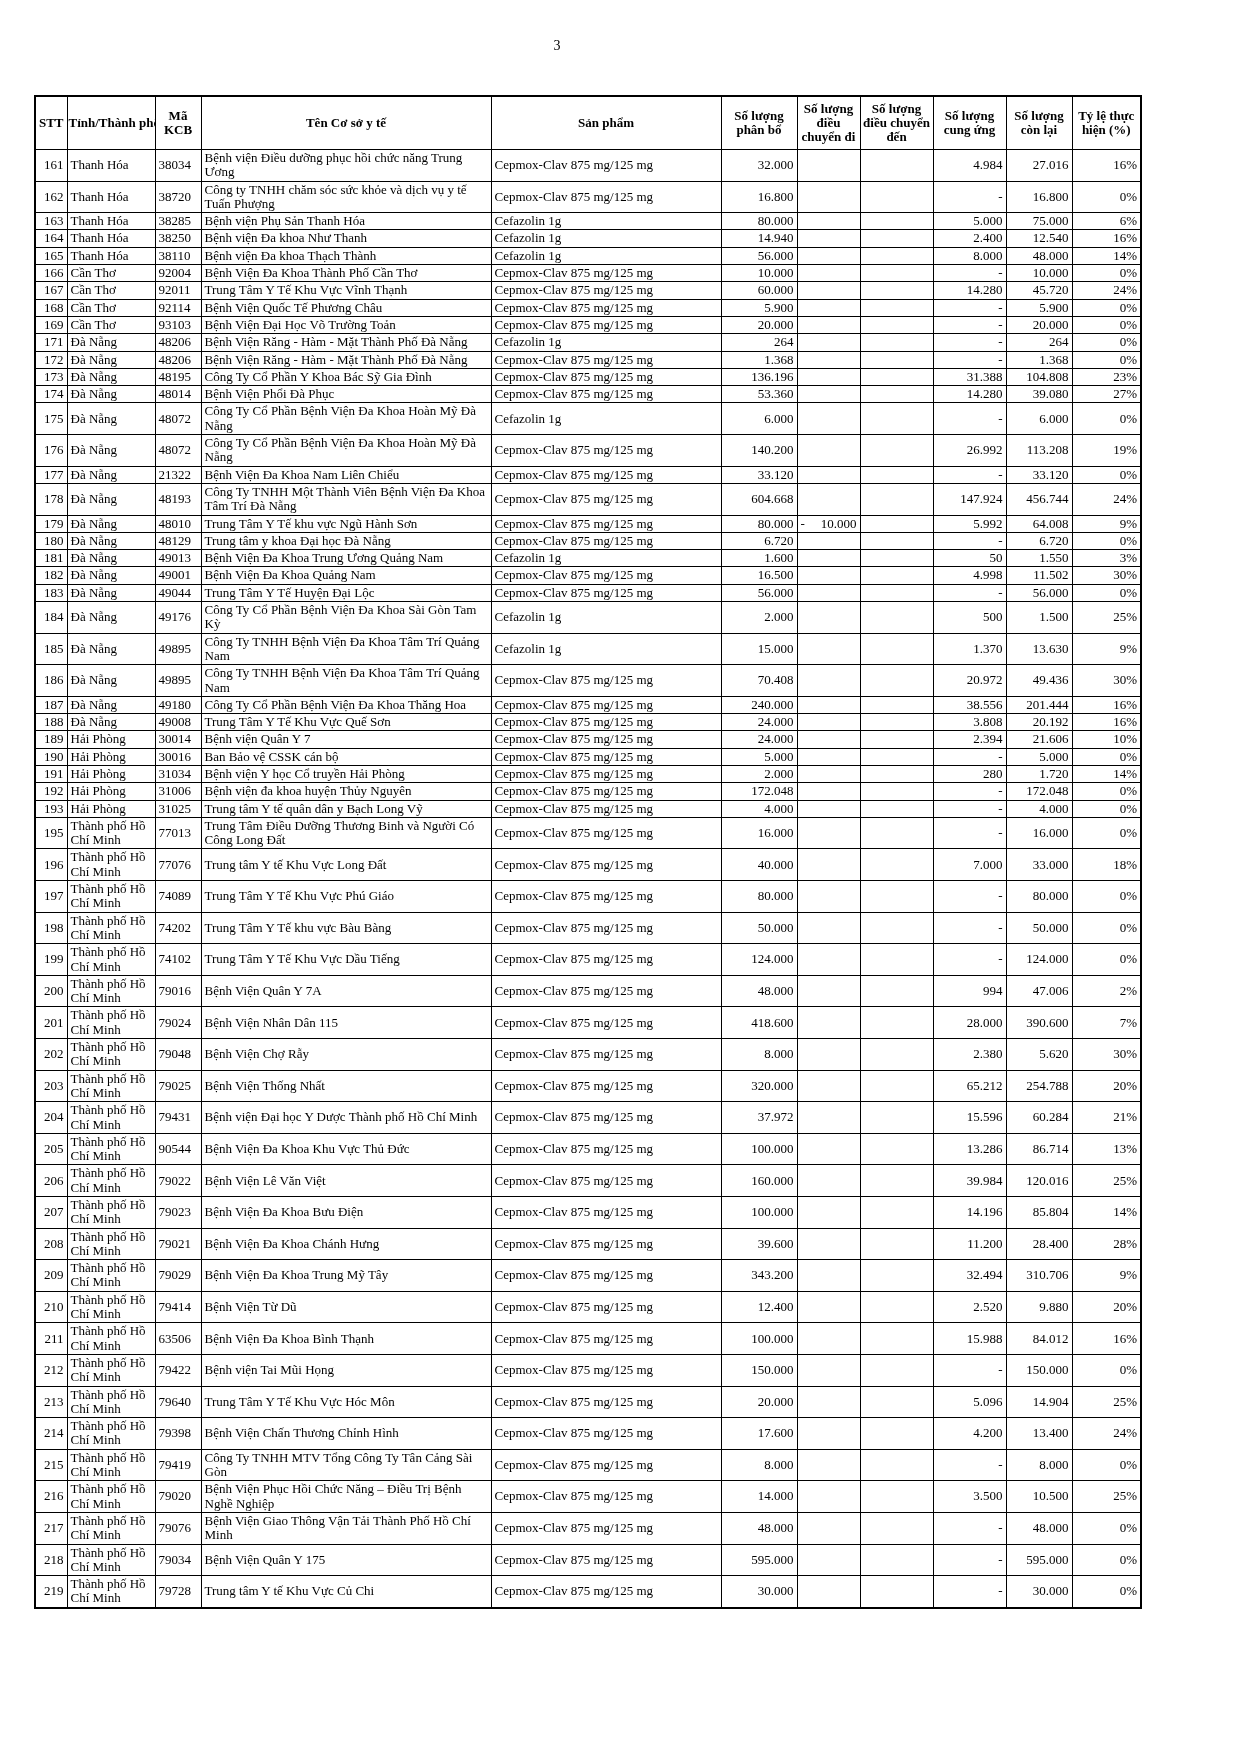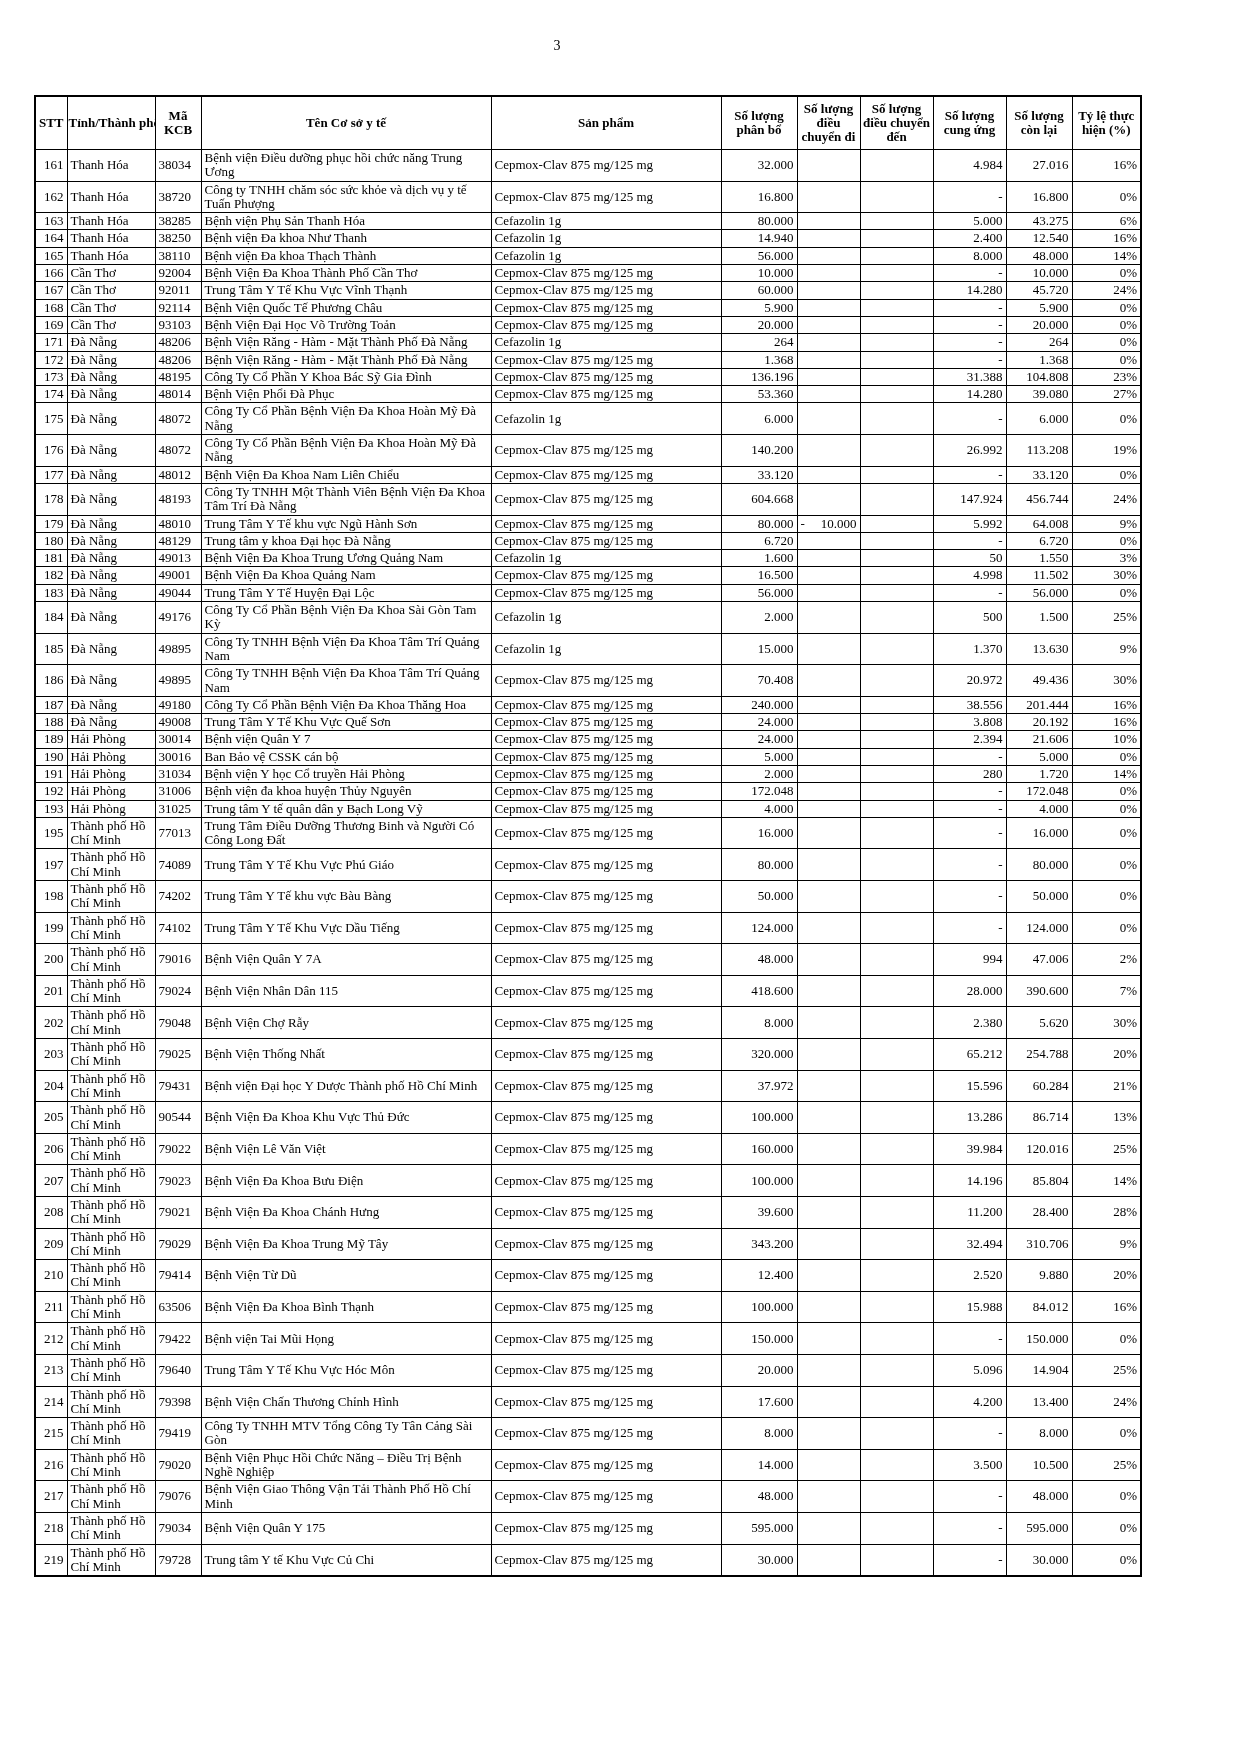--- a/index.html
+++ b/index.html
@@ -104,21 +104,21 @@
       <tr>
         <td class="r">163</td>
         <td class="l">Thanh Hóa</td>
         <td class="l">38285</td>
         <td class="l">Bệnh viện Phụ Sản Thanh Hóa</td>
         <td class="l">Cefazolin 1g</td>
         <td class="r">80.000</td>
         <td class="r"></td>
         <td class="r"></td>
         <td class="r">5.000</td>
-        <td class="r">43.275</td>
+        <td class="r">75.000</td>
         <td class="r">6%</td>
       </tr>
       <tr>
         <td class="r">164</td>
         <td class="l">Thanh Hóa</td>
         <td class="l">38250</td>
         <td class="l">Bệnh viện Đa khoa Như Thanh</td>
         <td class="l">Cefazolin 1g</td>
         <td class="r">14.940</td>
         <td class="r"></td>
@@ -266,21 +266,21 @@
         <td class="r">140.200</td>
         <td class="r"></td>
         <td class="r"></td>
         <td class="r">26.992</td>
         <td class="r">113.208</td>
         <td class="r">19%</td>
       </tr>
       <tr>
         <td class="r">177</td>
         <td class="l">Đà Nẵng</td>
-        <td class="l">48012</td>
+        <td class="l">21322</td>
         <td class="l">Bệnh Viện Đa Khoa Nam Liên Chiểu</td>
         <td class="l">Cepmox-Clav 875 mg/125 mg</td>
         <td class="r">33.120</td>
         <td class="r"></td>
         <td class="r"></td>
         <td class="r">-</td>
         <td class="r">33.120</td>
         <td class="r">0%</td>
       </tr>
       <tr>
@@ -503,20 +503,33 @@
         <td class="l">Trung Tâm Điều Dưỡng Thương Binh và Người Có Công Long Đất</td>
         <td class="l">Cepmox-Clav 875 mg/125 mg</td>
         <td class="r">16.000</td>
         <td class="r"></td>
         <td class="r"></td>
         <td class="r">-</td>
         <td class="r">16.000</td>
         <td class="r">0%</td>
       </tr>
       <tr>
+        <td class="r">196</td>
+        <td class="l">Thành phố Hồ Chí Minh</td>
+        <td class="l">77076</td>
+        <td class="l">Trung tâm Y tế Khu Vực Long Đất</td>
+        <td class="l">Cepmox-Clav 875 mg/125 mg</td>
+        <td class="r">40.000</td>
+        <td class="r"></td>
+        <td class="r"></td>
+        <td class="r">7.000</td>
+        <td class="r">33.000</td>
+        <td class="r">18%</td>
+      </tr>
+      <tr>
         <td class="r">197</td>
         <td class="l">Thành phố Hồ Chí Minh</td>
         <td class="l">74089</td>
         <td class="l">Trung Tâm Y Tế Khu Vực Phú Giáo</td>
         <td class="l">Cepmox-Clav 875 mg/125 mg</td>
         <td class="r">80.000</td>
         <td class="r"></td>
         <td class="r"></td>
         <td class="r">-</td>
         <td class="r">80.000</td>

